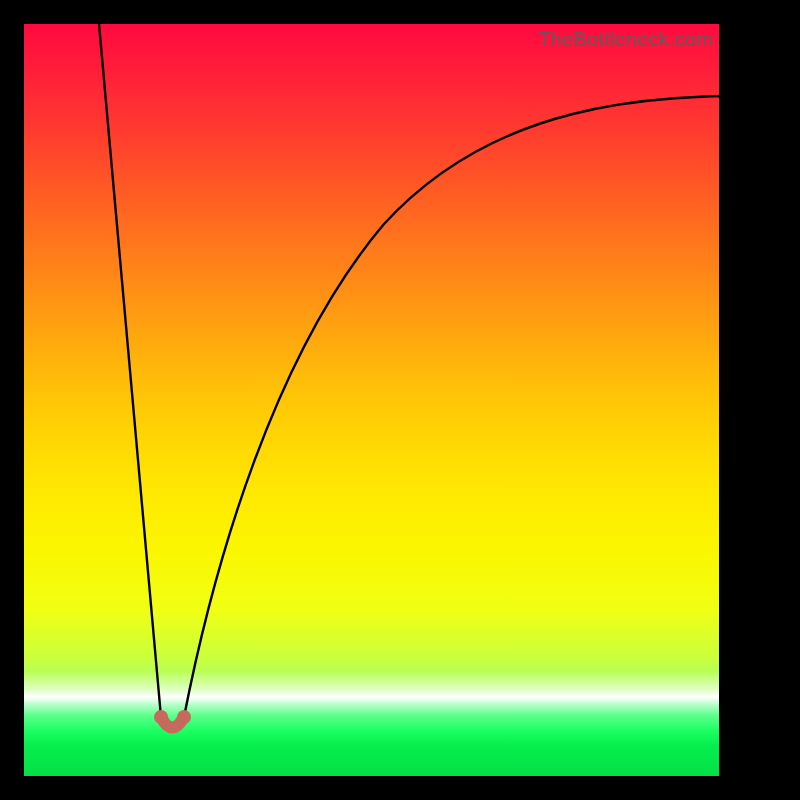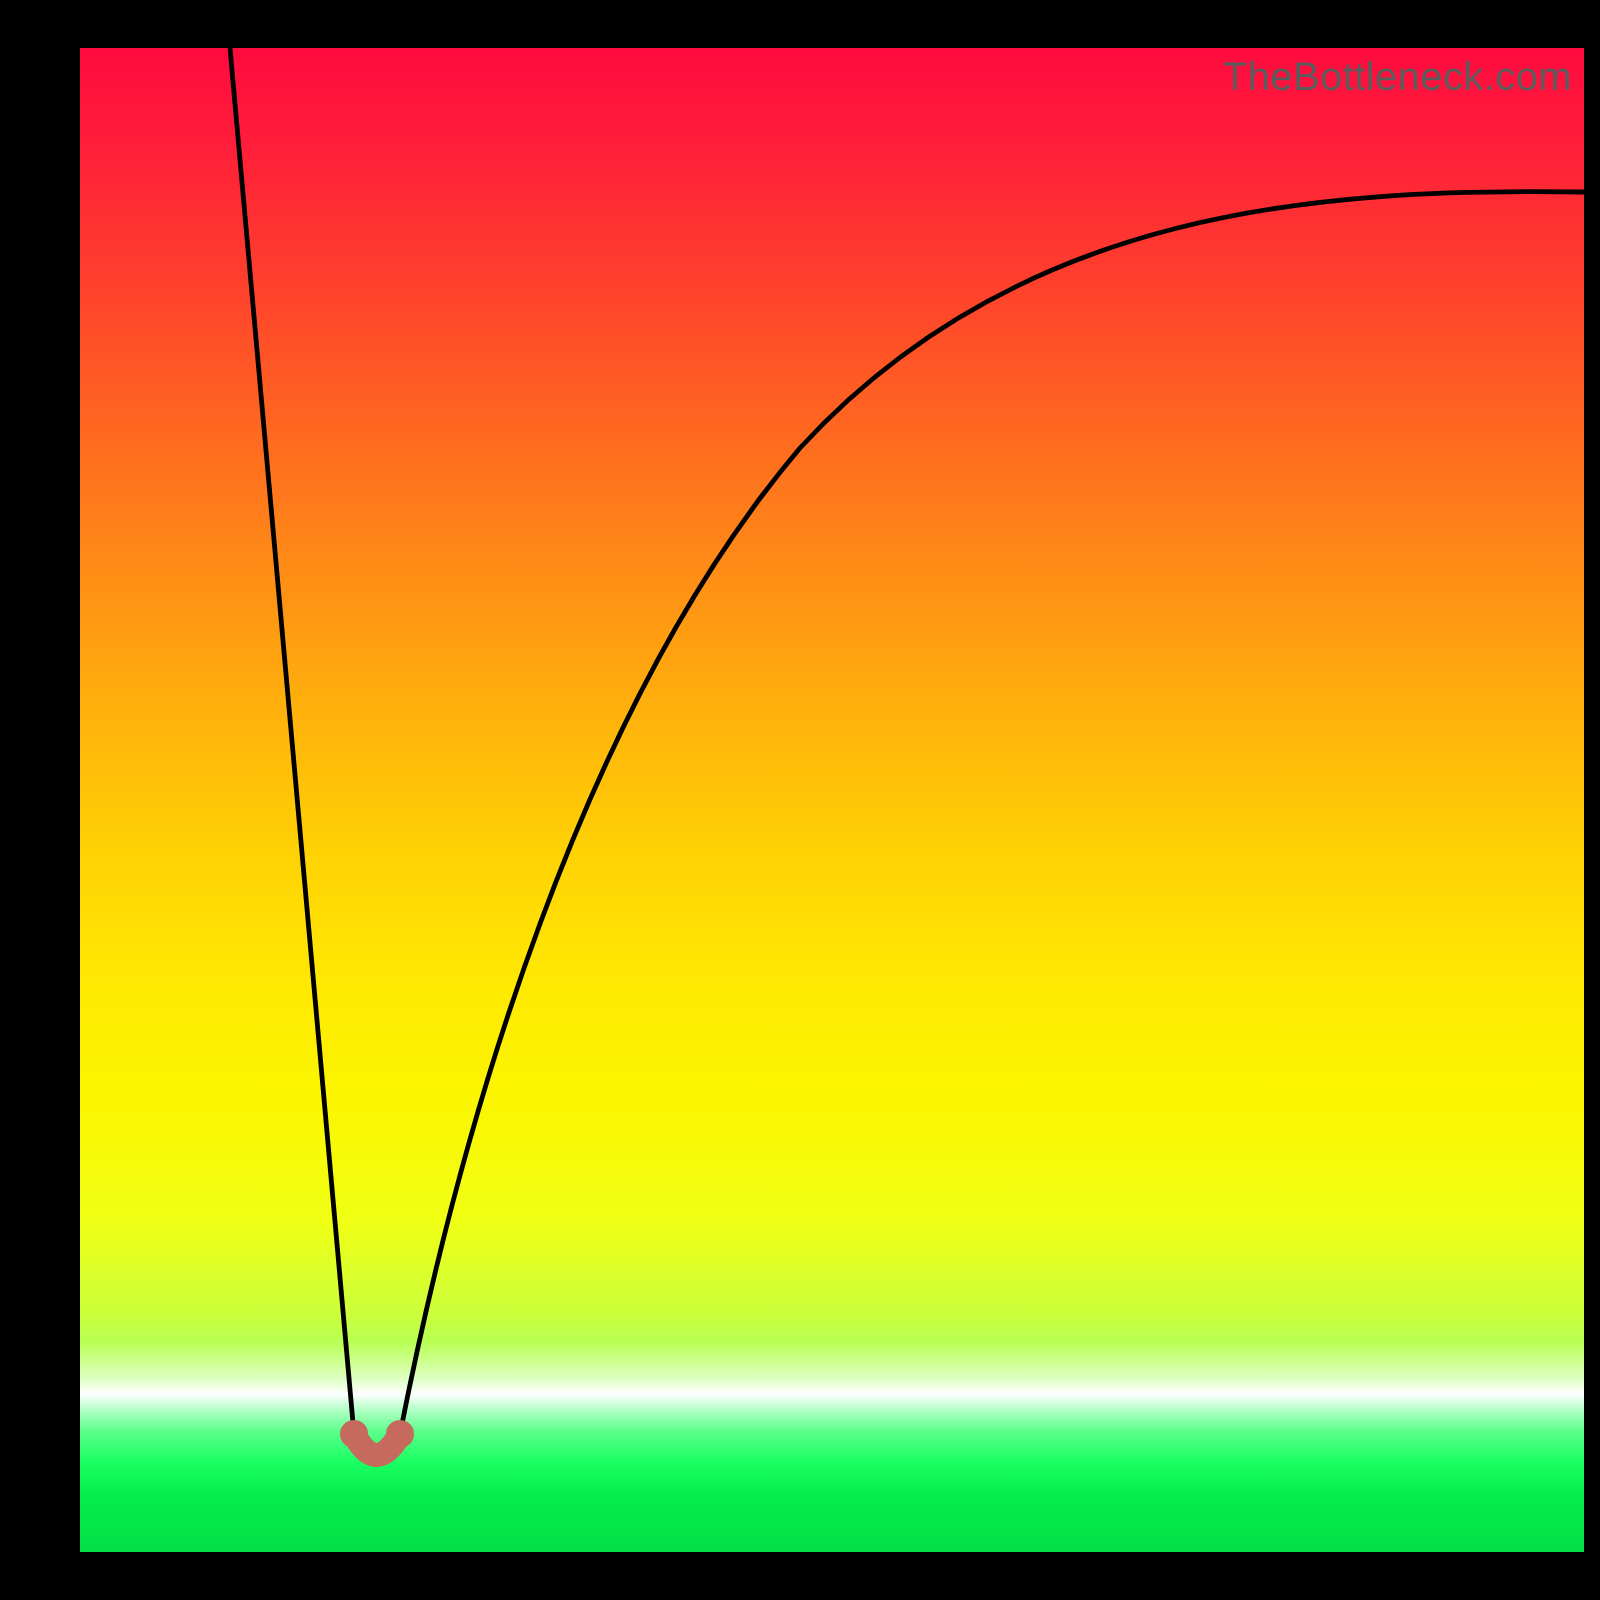--- a/index.html
+++ b/index.html
@@ -1,16 +1,16 @@
 <!DOCTYPE html>
 <html><head>
 <meta charset="utf-8">
 <style>
   html,body{margin:0;padding:0;width:800px;height:800px;background:#000;overflow:hidden;font-family:Arial,Helvetica,sans-serif}
-  .frame{position:absolute;left:40px;top:24px;width:752px;height:752px;background:linear-gradient(to bottom,
+  .frame{position:absolute;left:24px;top:24px;width:695px;height:752px;background:linear-gradient(to bottom,
     #ff0a3f 0%, #ff1d3a 6%, #ff3a2f 14%, #ff5a24 22%, #ff7a1b 30%, #ff9912 38%,
     #ffb80a 46%, #ffd304 54%, #ffe802 62%, #fbf600 70%, #f0ff14 78%, #ccff3a 84%,
     #b8ff52 86%, #dfffc4 88.5%, #ffffff 89.5%, #b6ffc8 90.5%, #5aff8a 92%, #1bff62 94%,
     #05ef4c 96%, #03e046 100%)}
   .watermark{position:absolute;top:4px;right:6px;color:#5c5c5c;font-size:20px;font-weight:500;letter-spacing:0.2px}
   svg.curve{position:absolute;left:0;top:0;width:752px;height:752px}
   .dot{fill:#c56a5c}
   .arc{fill:none;stroke:#c56a5c;stroke-width:12;stroke-linecap:round}
   .line{fill:none;stroke:#000;stroke-width:2.4}
 </style>

